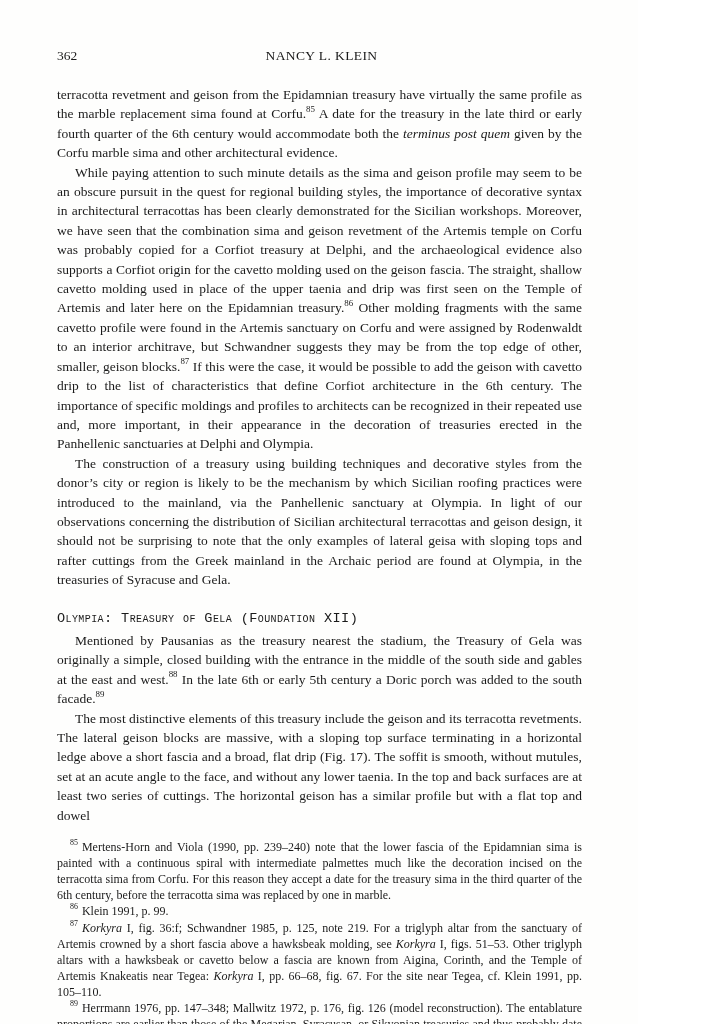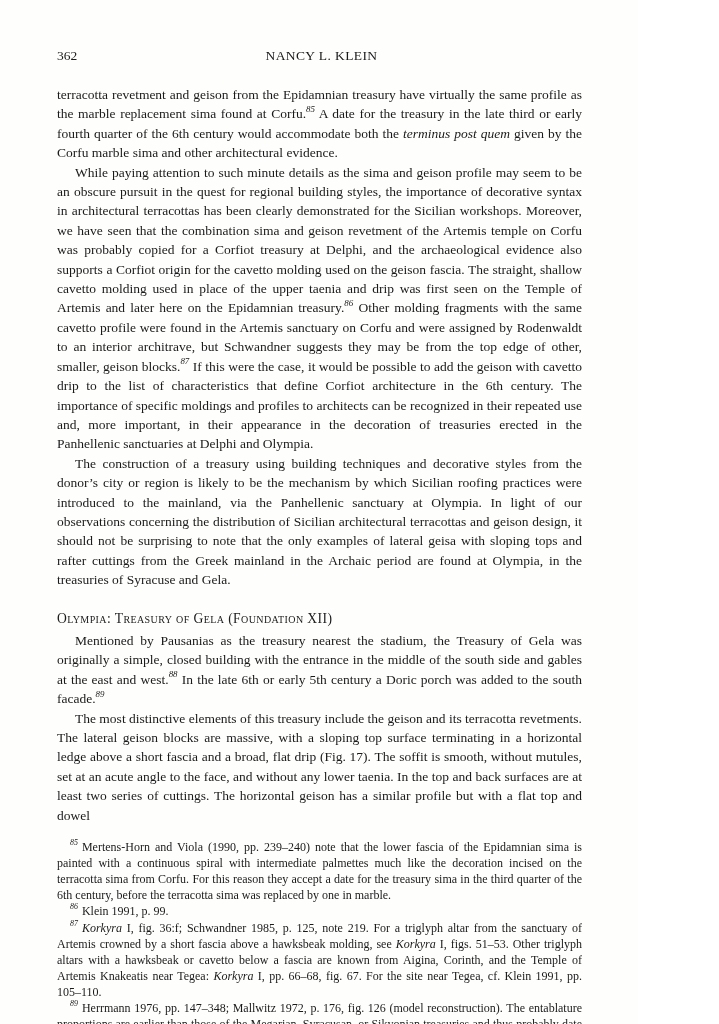--- a/index.html
+++ b/index.html
@@ -33,30 +33,30 @@
     text-align: justify;
   }
   .body-text p { margin: 0; }
   .body-text p.indent { text-indent: 18px; }
   sup {
     font-size: 0.66em;
     line-height: 0;
     position: relative;
     top: -1px;
     vertical-align: super;
-    font-style: italic;
   }
   .section-heading {
     font-size: 13.6px;
     font-weight: normal;
     font-variant: small-caps;
     letter-spacing: 0.4px;
     text-align: left;
     margin: 19px 0 3px 0;
     line-height: 19.4px;
+    font-family: Liberation Mono, monospace;
   }
   .footnotes {
     margin-top: 14px;
     font-size: 12px;
     line-height: 16.1px;
     text-align: justify;
   }
   .footnotes p { margin: 0; text-indent: 13px; }
   .footnotes sup { margin-right: 4px; }
   .sc { font-variant: small-caps; }

